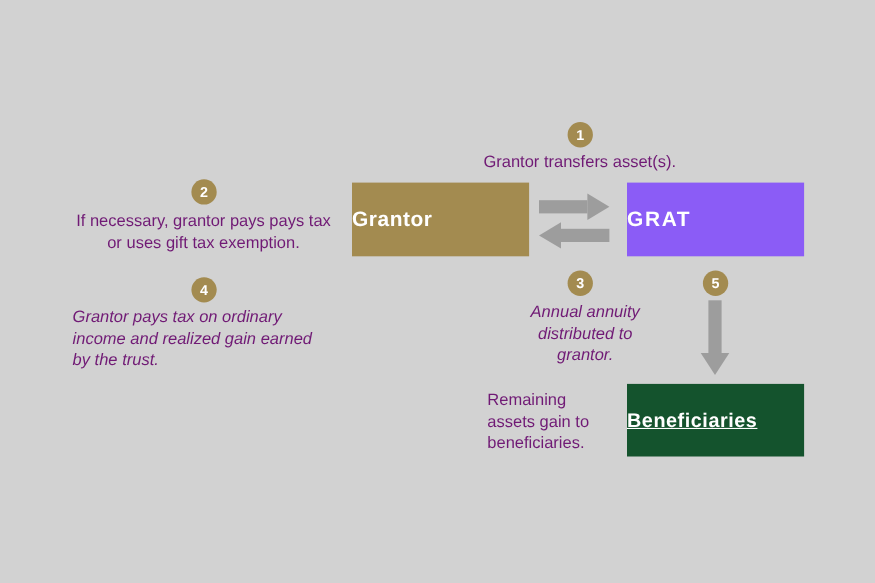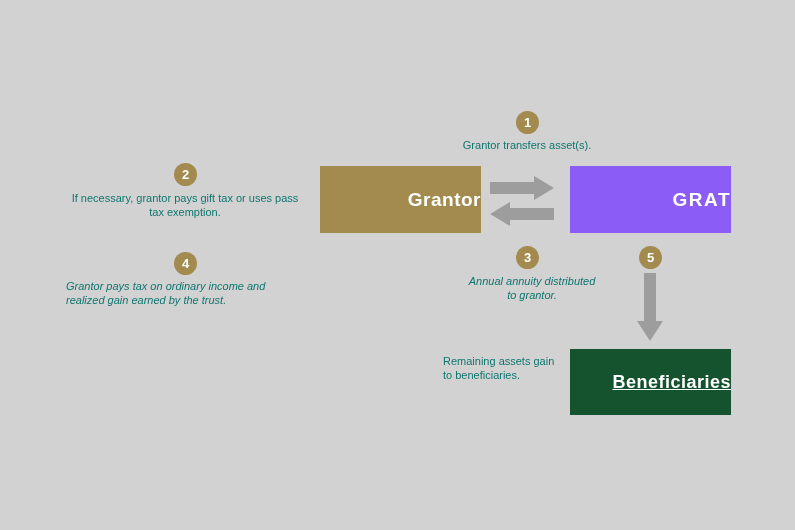--- a/index.html
+++ b/index.html
@@ -30,34 +30,34 @@
     text-align: center;
   }
 
   
   .node {
     position: absolute;
     width: 161px;
     height: 67px;
     display: flex;
     align-items: center;
-    justify-content: flex-end;
+    justify-content: flex-start;
     color: #ffffff;
     font-weight: bold;
   }
   .node-grantor { left: 320px; top: 166px; background: #a38b50; font-size: 19px; letter-spacing: 0.5px; }
   .node-grat { left: 570px; top: 166px; background: #8b5cf6; font-size: 19px; letter-spacing: 1.5px; }
   .node-beneficiaries { left: 570px; top: 349px; height: 66px; background: #14532d; font-size: 18px; letter-spacing: 0.5px; text-decoration: underline; }
 
   
   .caption {
     position: absolute;
-    font-size: 11px;
+    font-size: 15px;
     line-height: 1.3;
-    color: #0f766e;
+    color: #701a75;
   }
   .center { text-align: center; }
 
   
   .arrow-body { position: absolute; background: #9d9d9d; }
   .arrow-head { position: absolute; width: 0; height: 0; }
   .head-right { border-top: 12px solid transparent; border-bottom: 12px solid transparent; border-left: 20px solid #9d9d9d; }
   .head-left  { border-top: 12px solid transparent; border-bottom: 12px solid transparent; border-right: 20px solid #9d9d9d; }
   .head-down  { border-left: 13px solid transparent; border-right: 13px solid transparent; border-top: 20px solid #9d9d9d; }
 </style>
@@ -81,21 +81,21 @@
     <div class="arrow-body" style="left:490px; top:182px; width:44px; height:12px;"></div>
     <div class="arrow-head head-right" style="left:534px; top:176px;"></div>
   </div>
 
   <div>
     <div class="arrow-head head-left" style="left:490px; top:202px;"></div>
     <div class="arrow-body" style="left:510px; top:208px; width:44px; height:12px;"></div>
   </div>
 
   <div class="step-circle" style="left:174px; top:163px;">2</div>
-  <div class="caption center" style="left:65px; top:191px; width:240px;">If necessary, grantor pays gift tax or uses pass tax exemption.</div>
+  <div class="caption center" style="left:65px; top:191px; width:240px;">If necessary, grantor pays pays tax or uses gift tax exemption.</div>
 
   <div class="step-circle" style="left:516px; top:246px;">3</div>
   <div class="caption center" style="left:467px; top:274px; width:130px;font-style:italic;">Annual annuity distributed to grantor.</div>
 
   <div class="step-circle" style="left:174px; top:252px;">4</div>
   <div class="caption" style="left:66px; top:279px; width:220px;font-style:italic;">Grantor pays tax on ordinary income and realized gain earned by the trust.</div>
 
   <div class="step-circle" style="left:639px; top:246px;">5</div>
 
   <div>

